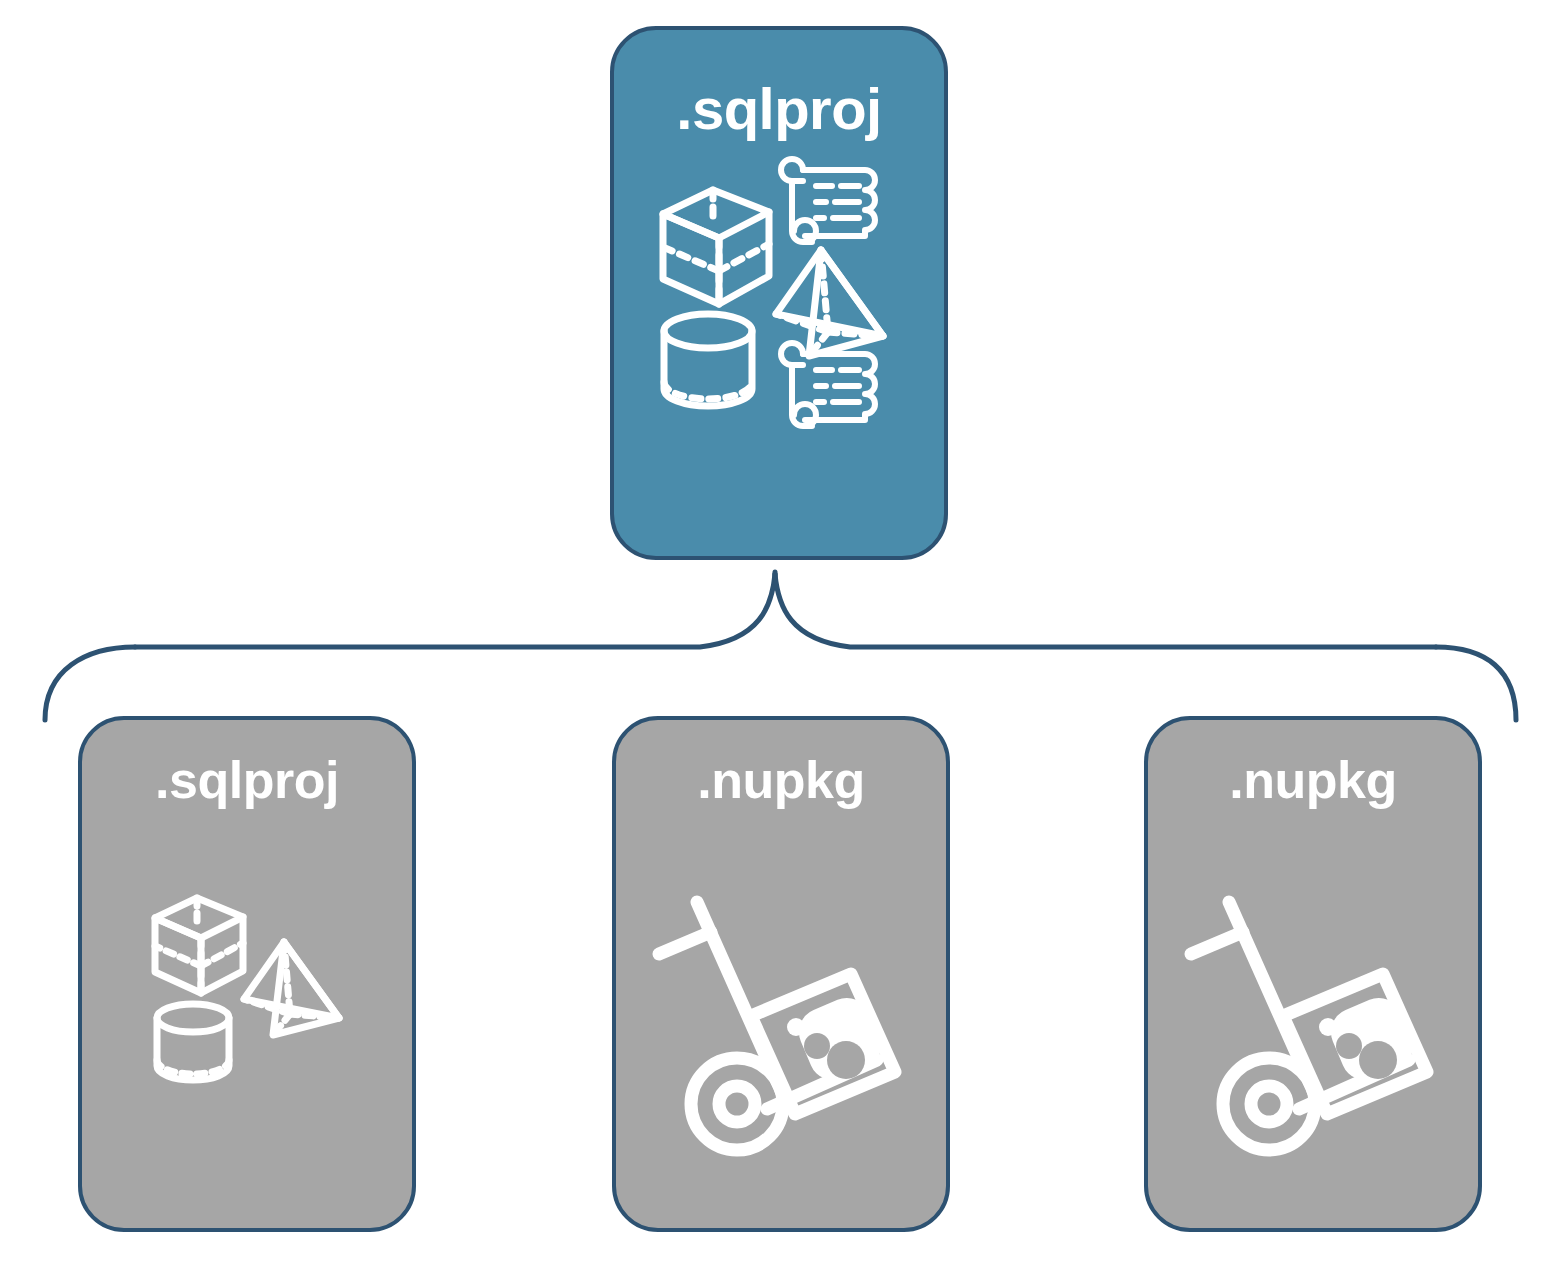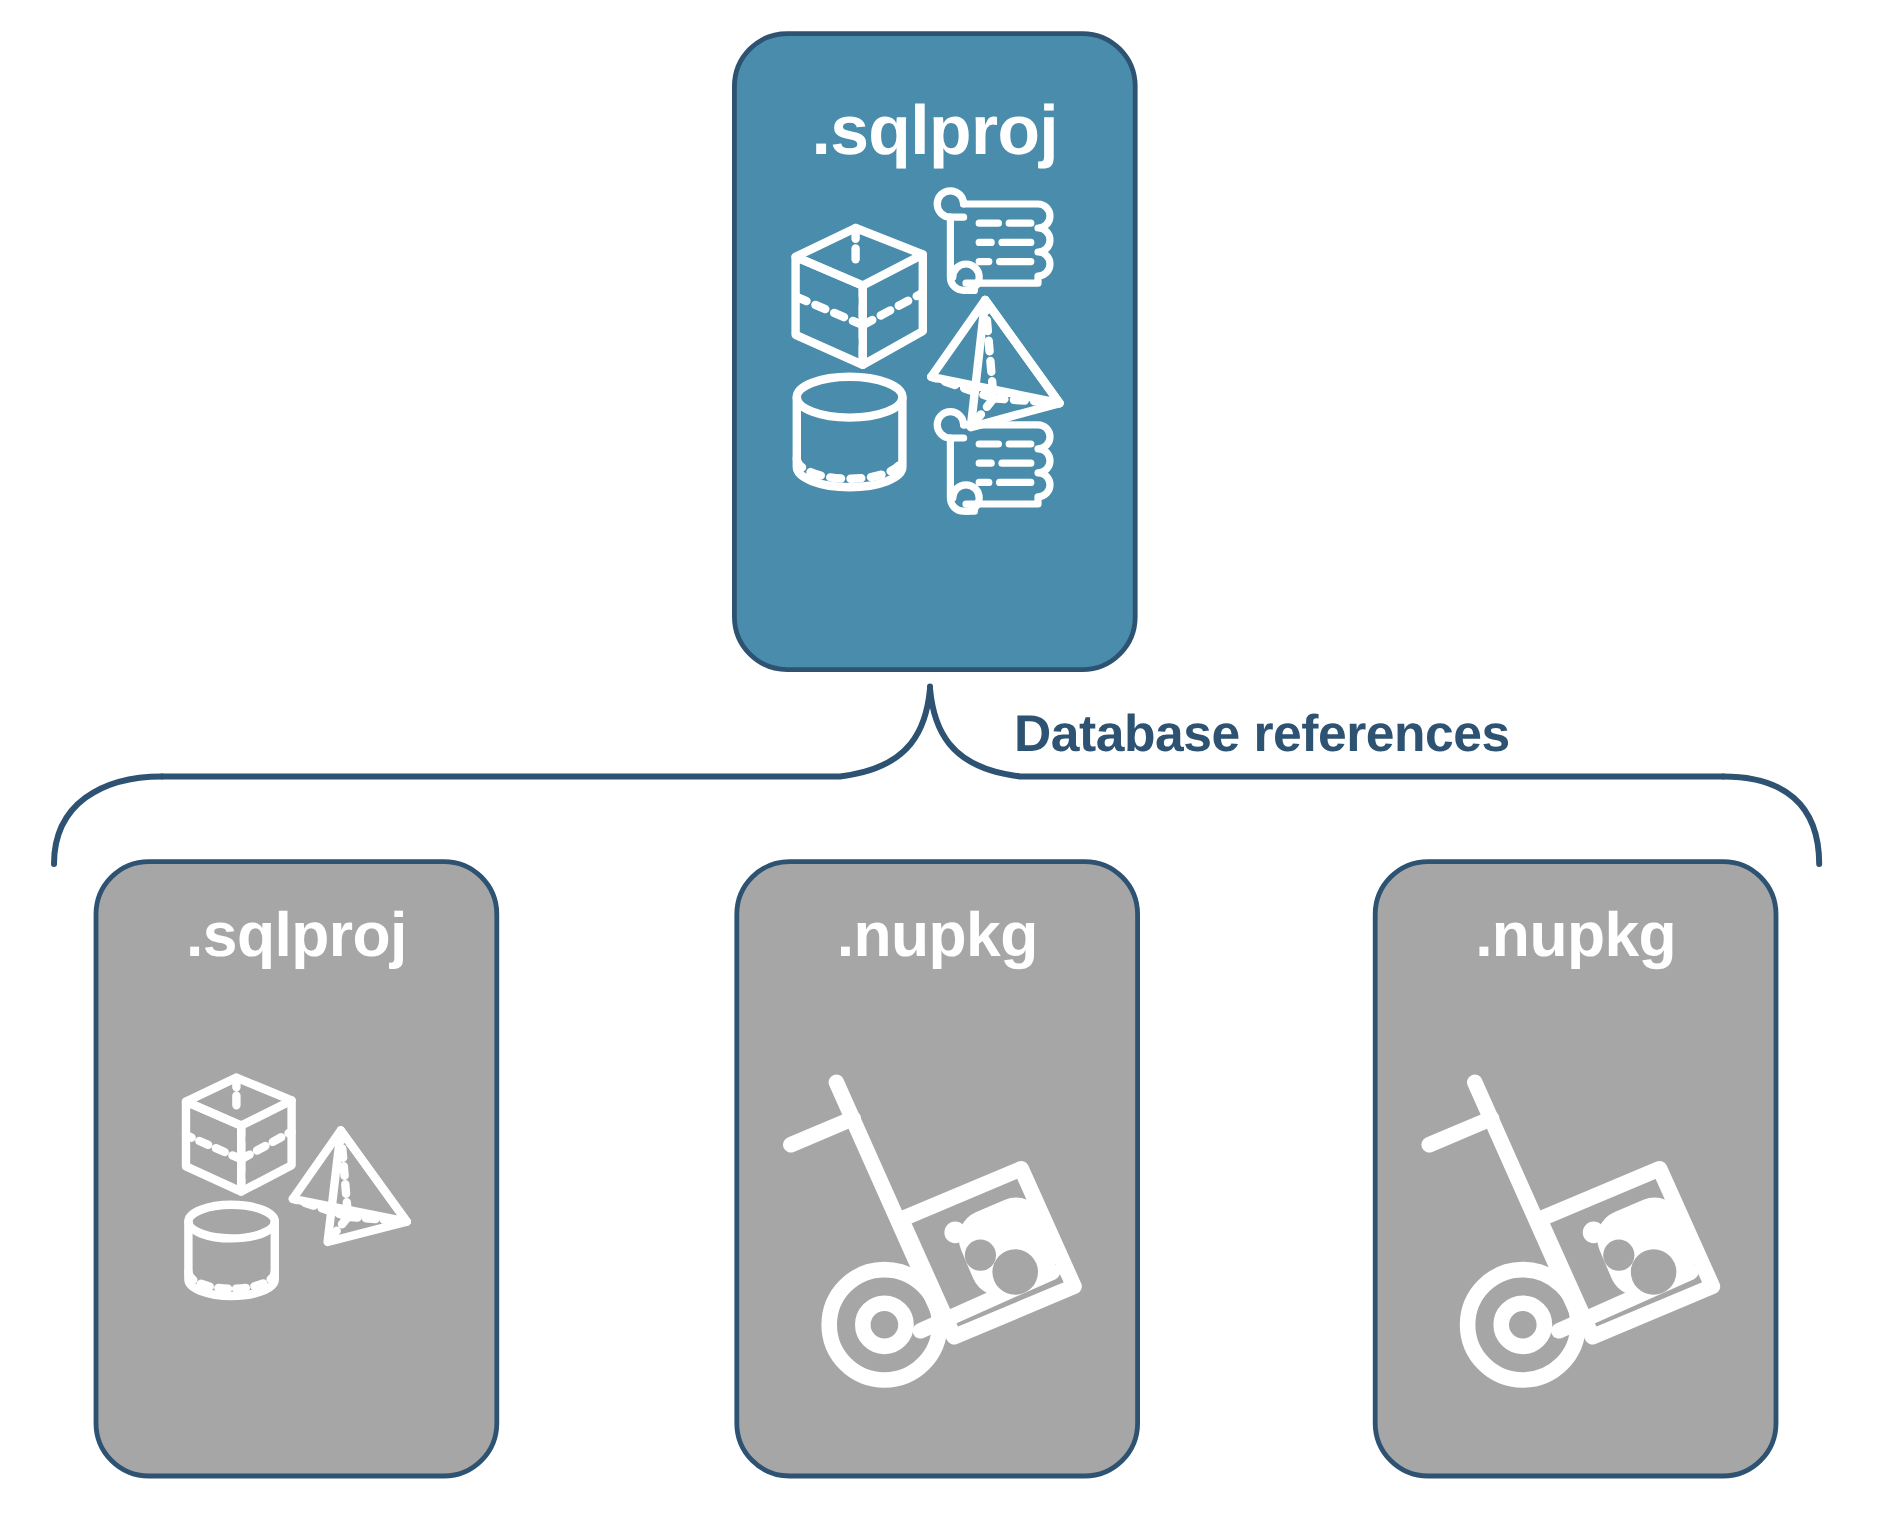--- a/index.html
+++ b/index.html
@@ -175,21 +175,20 @@
     <path d="M775 32 L775 40"></path>
 
     <path d="M775 34 C 772 66, 760 100, 700 107 L 135 107"></path>
     <path d="M775 34 C 778 66, 790 100, 850 107 L 1436 107"></path>
 
     <path d="M135 107 C 85 107, 45 130, 45 180"></path>
 
     <path d="M1436 107 C 1486 107, 1516 130, 1516 180"></path>
   </svg>
 
-  <div id="brace-label">Database references</div>
 
   <div class="card card-ref" id="card-ref-0">
     <div class="card-title">.sqlproj</div>
     <div class="card-art">
       <svg width="208" height="210" viewBox="0 0 208 210" fill="none" stroke="#ffffff" stroke-width="7" stroke-linejoin="round" stroke-linecap="round">
 
         <g>
           <path d="M12 38 L54 18 L100 37 L58 58 Z"></path>
           <path d="M12 38 L12 92 L58 113 L58 58 Z"></path>
           <path d="M100 37 L100 91 L58 113"></path>

